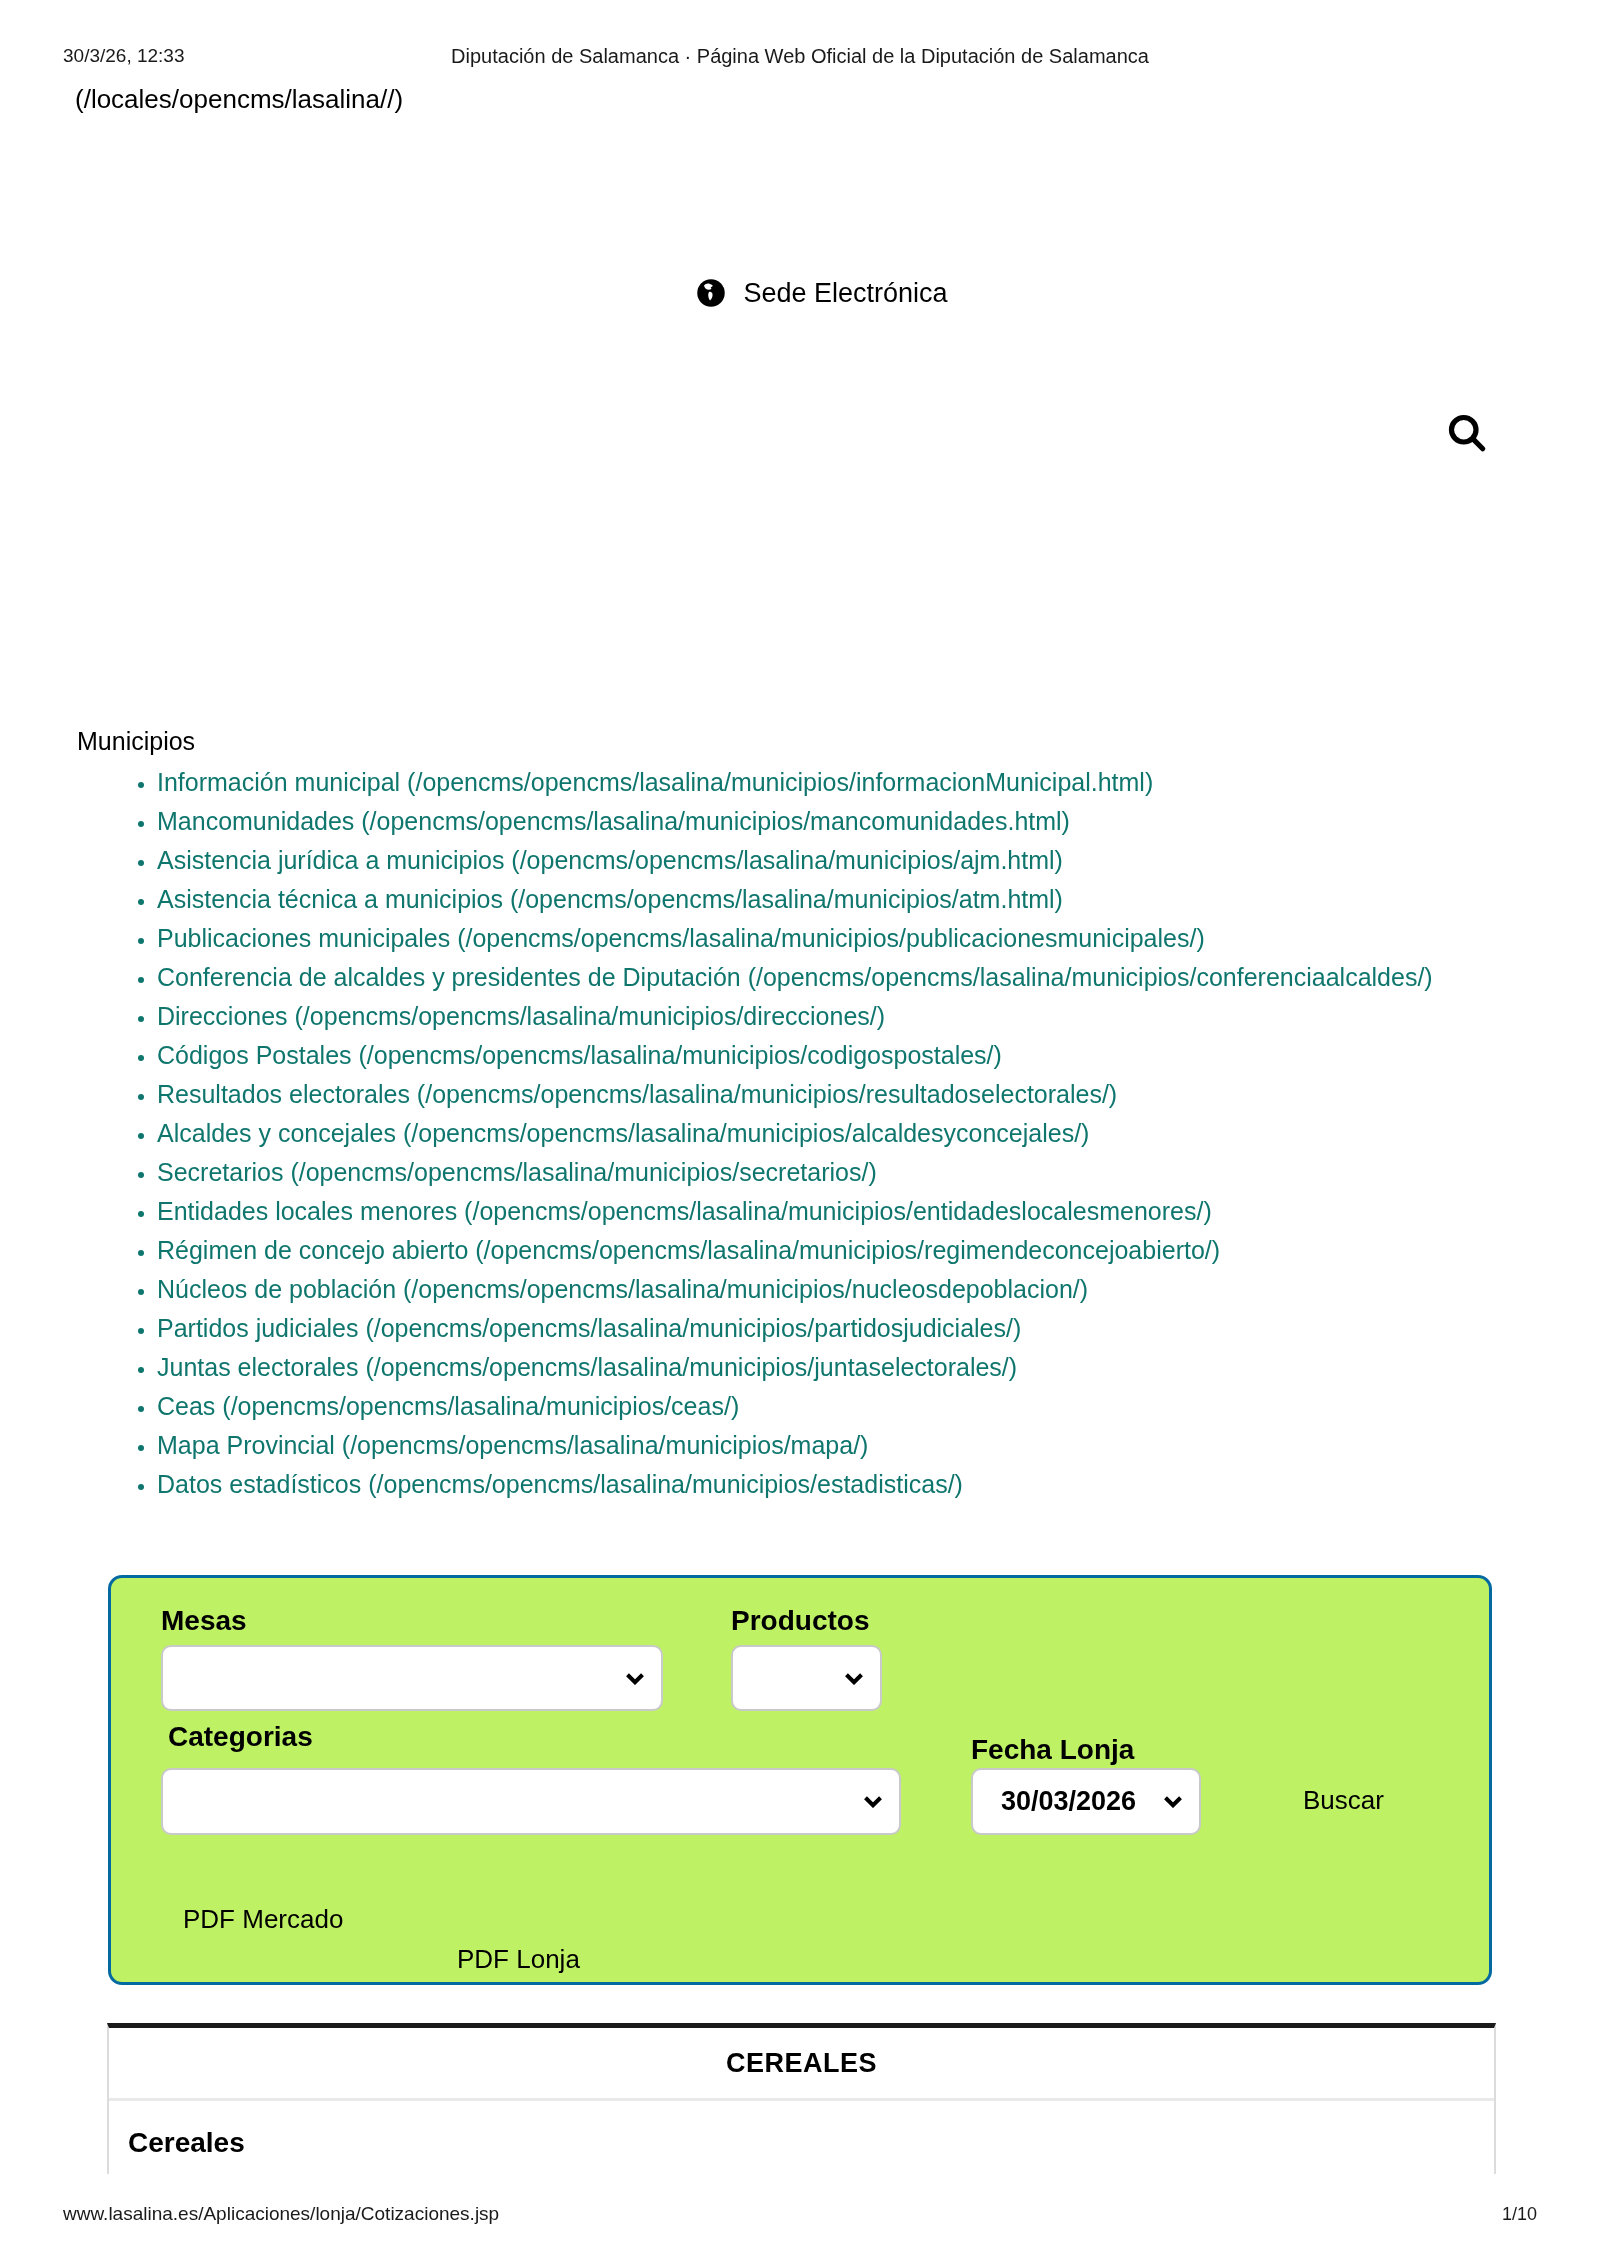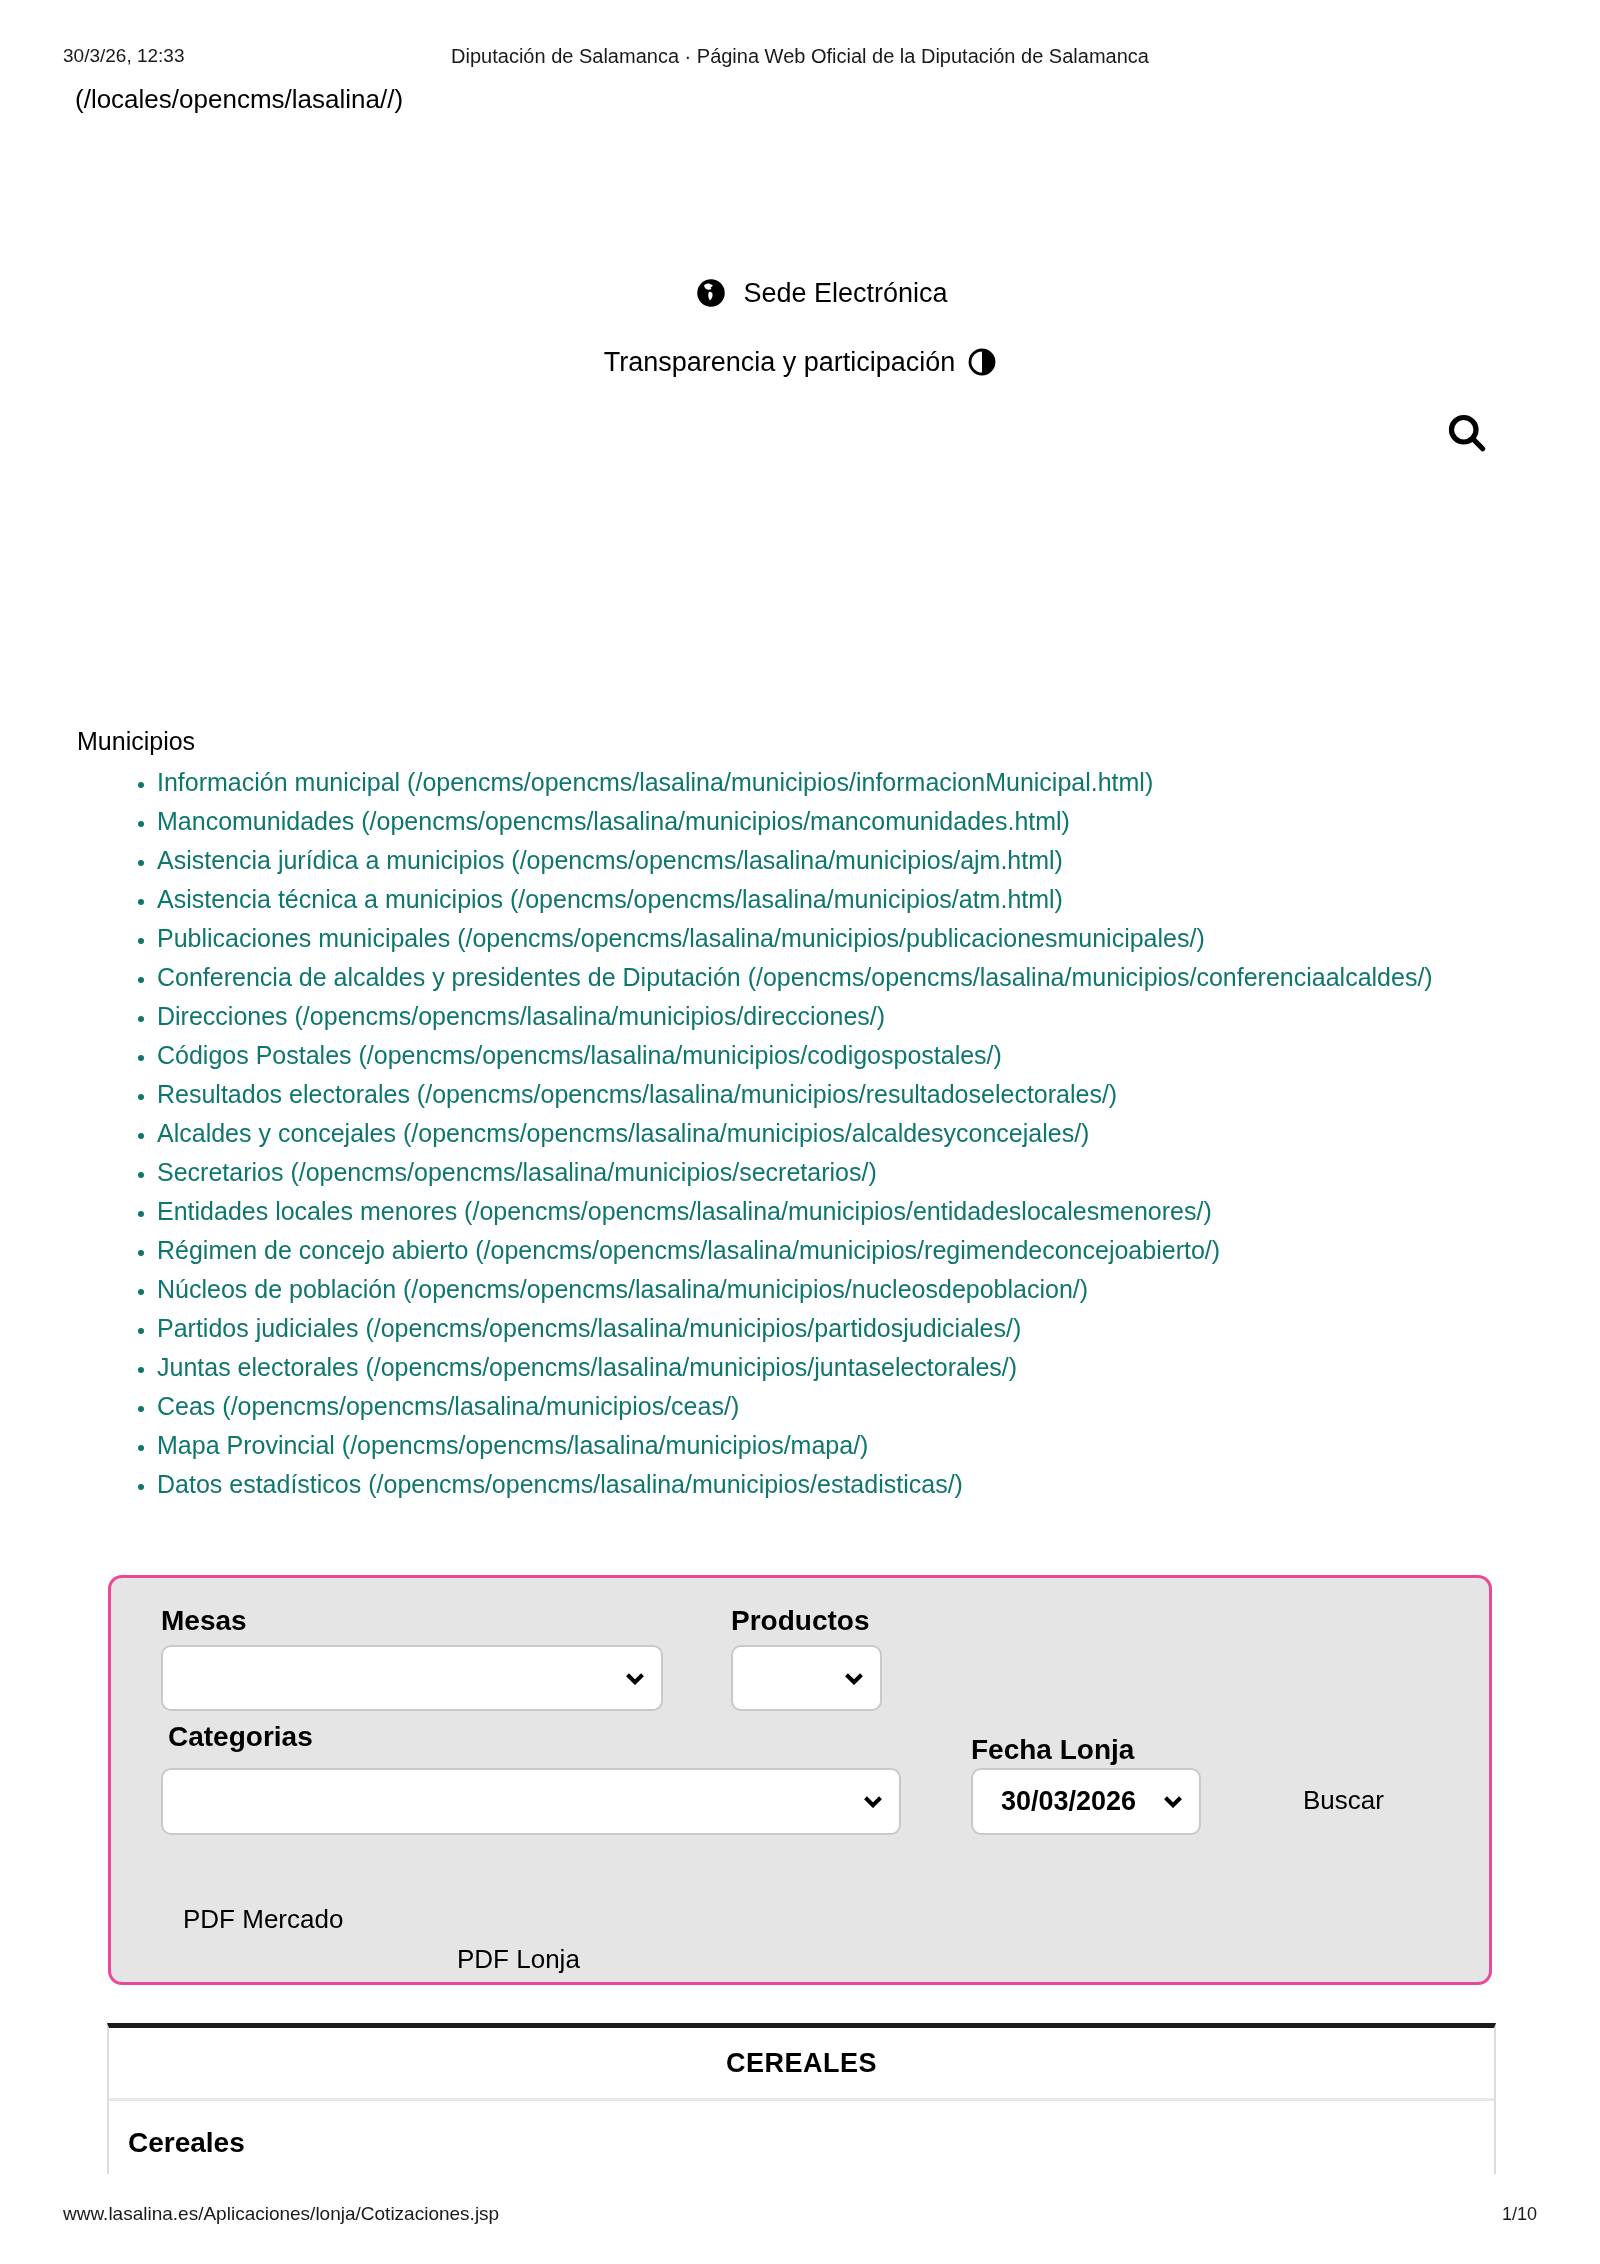--- a/index.html
+++ b/index.html
@@ -63,21 +63,21 @@
   .menu ul { margin: 7px 0 0 0; padding-left: 94px; list-style: disc; }
   .menu li {
     font-size: 25px; line-height: 39px; color: #0f766e;
   }
   .menu li::marker { font-size: 20px; }
 
   
   .form-box {
     position: absolute; left: 108px; top: 1575px;
     width: 1384px; height: 410px;
-    border: 3px solid #ec4899; border-radius: 14px; background: #e5e5e5;
+    border: 3px solid #0369a1; border-radius: 14px; background: #bef264;
   }
   .f-label {
     position: absolute; font-size: 28px; font-weight: bold; line-height: 34px;
   }
   .lbl-mesas      { left: 50px;  top: 26px; }
   .lbl-productos  { left: 620px; top: 26px; }
   .lbl-categorias { left: 50px;  top: 142px; margin-left: 7px; }
   .lbl-fecha      { left: 860px; top: 155px; }
   .f-select {
     position: absolute; background: #fff;
@@ -135,29 +135,20 @@
     <span class="icon-globe">
       <svg viewBox="0 0 24 24" aria-hidden="true">
         <circle cx="12" cy="12" r="11" fill="#000"></circle>
         <path fill="#fff" d="M6.4 6.0 C7.4 4.6 9.6 4.0 11.1 4.7 L12.7 5.4 C13.7 5.9 13.4 6.9 12.4 7.2 L11.6 7.4 C12.6 7.9 12.4 9.1 11.3 9.2 L9.7 9.3 C8.1 9.2 6.9 8.1 6.4 6.0 Z"></path>
         <path fill="#fff" d="M10.4 11.2 C11.7 10.7 13.0 11.5 13.2 12.9 C13.5 14.7 12.5 17.0 11.2 17.9 C10.1 16.6 9.5 14.1 9.9 12.3 Z"></path>
       </svg>
     </span>
     <span>Sede Electrónica</span>
   </div>
 
-  <div class="center-row row-transp">
-    <span>Transparencia y participación</span>
-    <span class="icon-half">
-      <svg viewBox="0 0 24 24" aria-hidden="true">
-        <circle cx="12" cy="12" r="10.3" fill="none" stroke="#000" stroke-width="2.4"></circle>
-        <path d="M12 1.7 A10.3 10.3 0 0 1 12 22.3 Z" fill="#000"></path>
-      </svg>
-    </span>
-  </div>
 
   <div class="search-btn">
     <span>
       <svg viewBox="0 0 24 24" fill="none" stroke="#000" stroke-width="2.7" stroke-linecap="round" aria-hidden="true">
         <circle cx="10.3" cy="10.3" r="6.4"></circle>
         <line x1="15.1" y1="15.1" x2="20.2" y2="20.2"></line>
       </svg>
     </span>
   </div>
 

